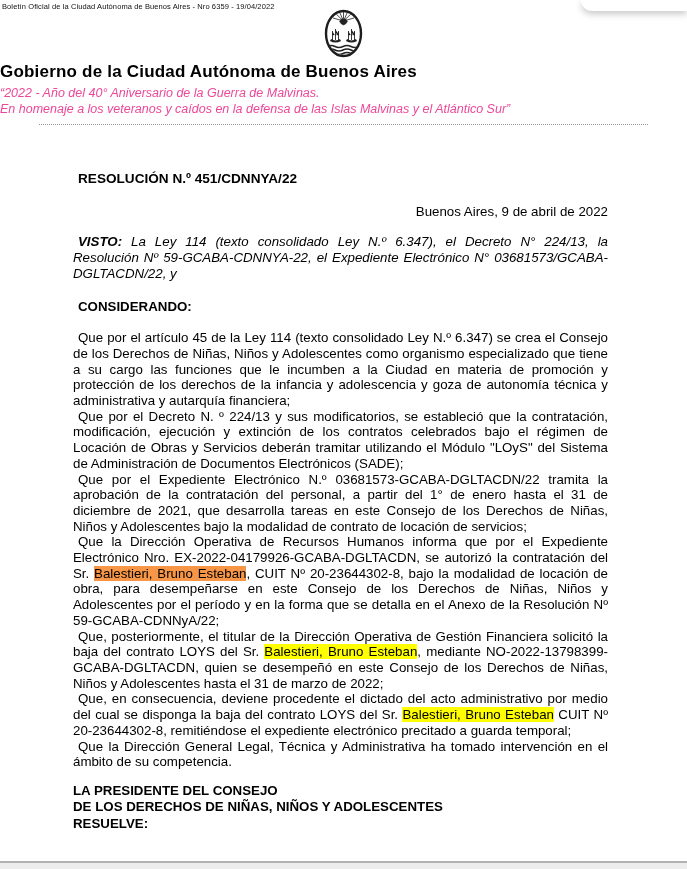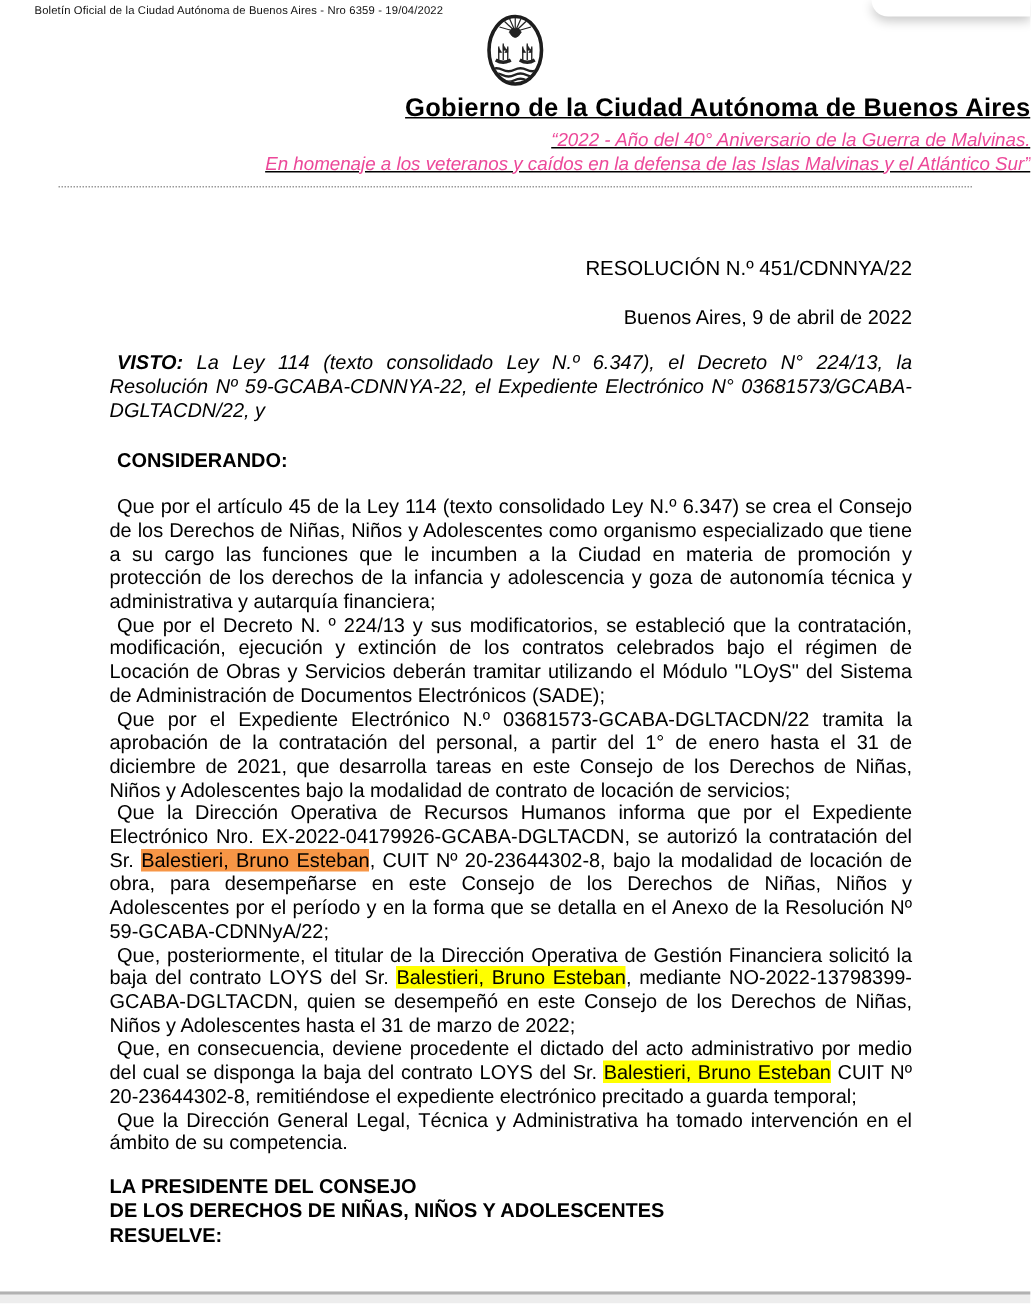--- a/index.html
+++ b/index.html
@@ -5,46 +5,46 @@
   html, body { margin:0; padding:0; }
   body {
     width:687px; height:869px;
     background:#ffffff;
     font-family:"Liberation Sans", sans-serif;
     color:#000;
     position:relative;
     overflow:hidden;
   }
   .boletin-header {
-    position:absolute; top:2px; left:23px;
+    position:absolute; top:2px; left:2px;
     font-size:7.5px; letter-spacing:0.1px; color:#101010;
   }
   .floating-card-corner {
     position:absolute; top:0; right:0;
     width:106px; height:11px;
     background:#fff;
     border-bottom-left-radius:12px;
     box-shadow:0 3px 7px rgba(0,0,0,0.22);
   }
-  .doc-header { text-align:right; padding-top:9px;text-decoration:underline; }
+  .doc-header { text-align:left; padding-top:9px; }
   .logo { display:block; margin:0 auto; width:41px; height:49px; }
   .org-name { font-size:17px; font-weight:700; margin-top:4px; letter-spacing:0.2px; }
   .motto { font-style:italic; font-size:12.5px; color:#ec4899; line-height:15.5px; margin-top:4px; }
   .separator {
     margin:7px 39px 0 39px;
     border-top:1px dotted #9a9a9a;
     height:0;
   }
   .content {
     padding:46px 79px 0 73px;
     font-size:13.3px;
     line-height:15.7px;
     text-align:justify;
   }
-  .res-heading { font-weight:400; font-size:13.6px; margin:0 0 17px 0; text-align:right; text-indent:5px; }
+  .res-heading { font-weight:700; font-size:13.6px; margin:0 0 17px 0; text-align:left; text-indent:5px; }
   .dateline { text-align:right; margin:0 0 15px 0; }
   .visto { margin:0 0 15px 0; text-indent:5px;font-style:italic; }
   .considerando { font-weight:700; margin:17px 0 16px 0; text-align:left; text-indent:5px; }
   p.body { margin:0; text-indent:5px; }
   .closing { margin-top:13px; text-align:left; font-weight:700; line-height:16.5px; }
   .closing div { text-indent:0; }
   .b { font-weight:700; }
   .hl-orange { background:var(--hl-orange, #F79646); }
   .hl-yellow { background:var(--hl-yellow, #FFFF00); }
   .bottom-bar {

